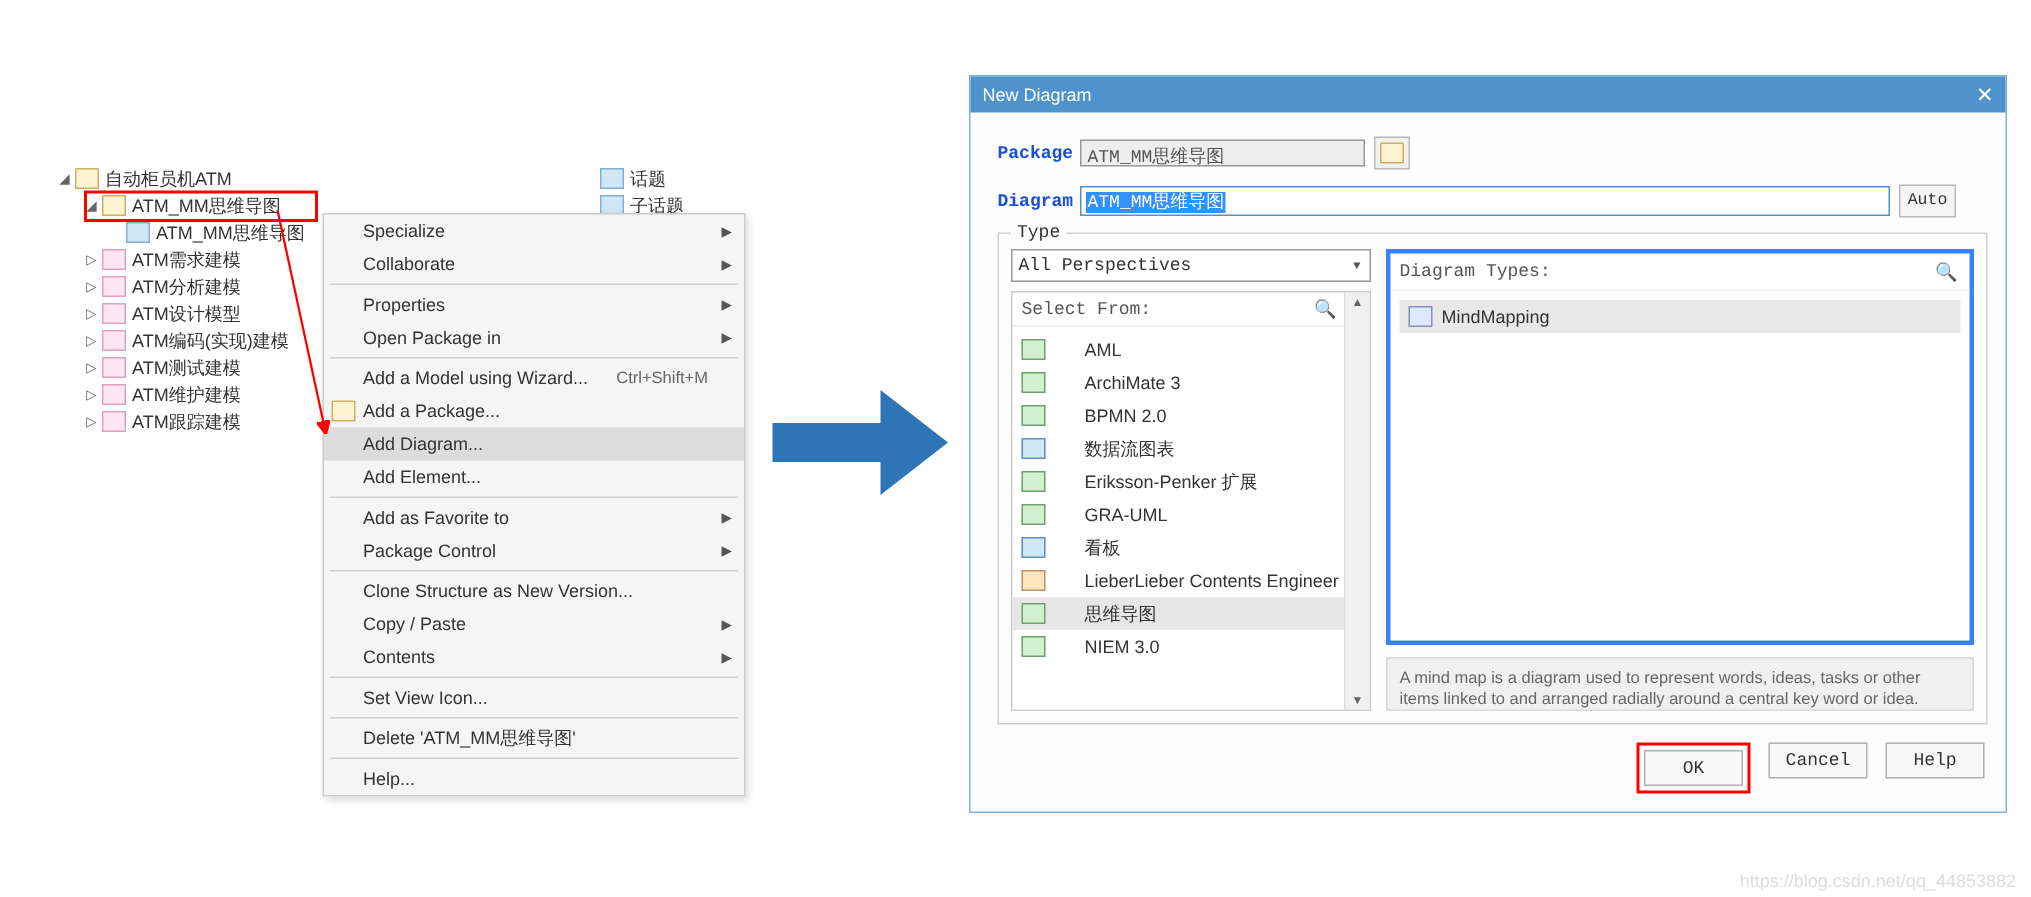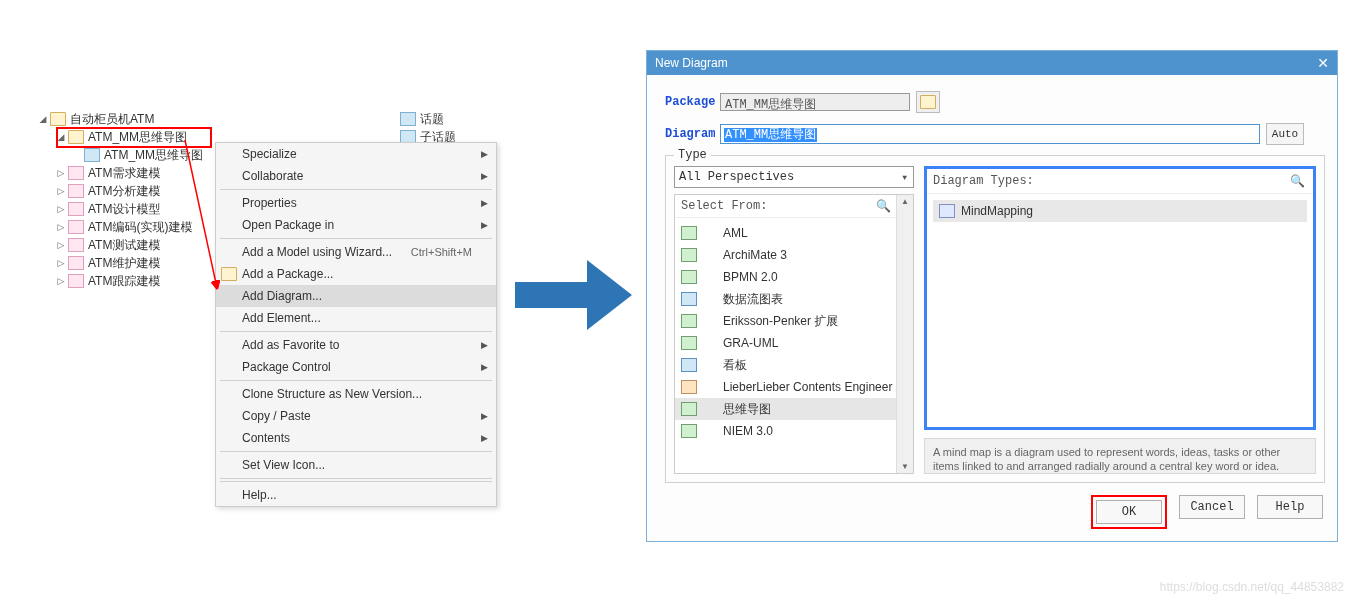--- a/index.html
+++ b/index.html
@@ -368,20 +368,23 @@
         </div>
       <div class="menu-item">
           <span>Contents</span>
           <span class="menu-arrow">▶</span>
         </div>
       <div class="menu-sep"></div>
       <div class="menu-item">
           <span>Set View Icon...</span>
         </div>
       <div class="menu-sep"></div>
+      <div class="menu-item">
+          <span>Delete 'ATM_MM思维导图'</span>
+        </div>
       <div class="menu-sep"></div>
       <div class="menu-item">
           <span>Help...</span>
         </div>
     </div>
 
     <svg class="anno-line" style="left:145px; top:28px; width:60px; height:160px; position:absolute;">
       <defs>
           <marker id="ah" markerWidth="6" markerHeight="6" refX="5" refY="3" orient="auto">
             <path d="M0,0 L6,3 L0,6 Z" fill="#ff0000"></path>

